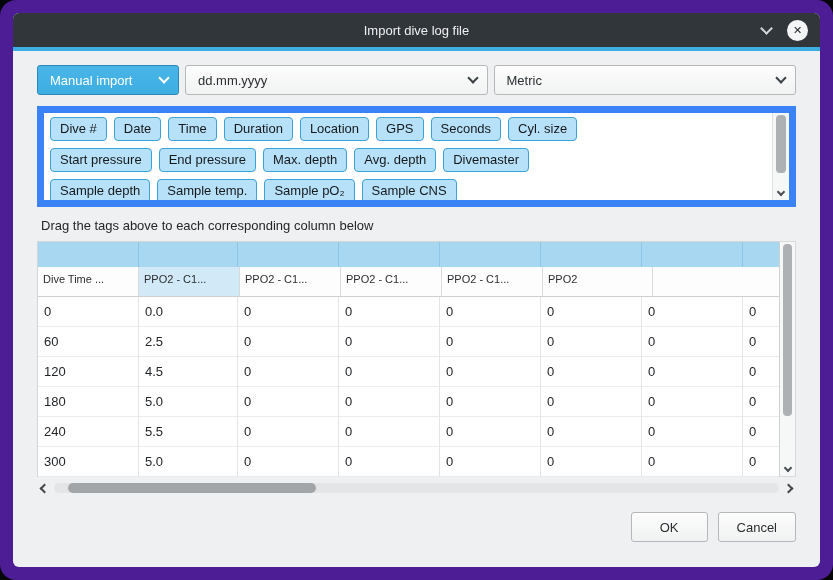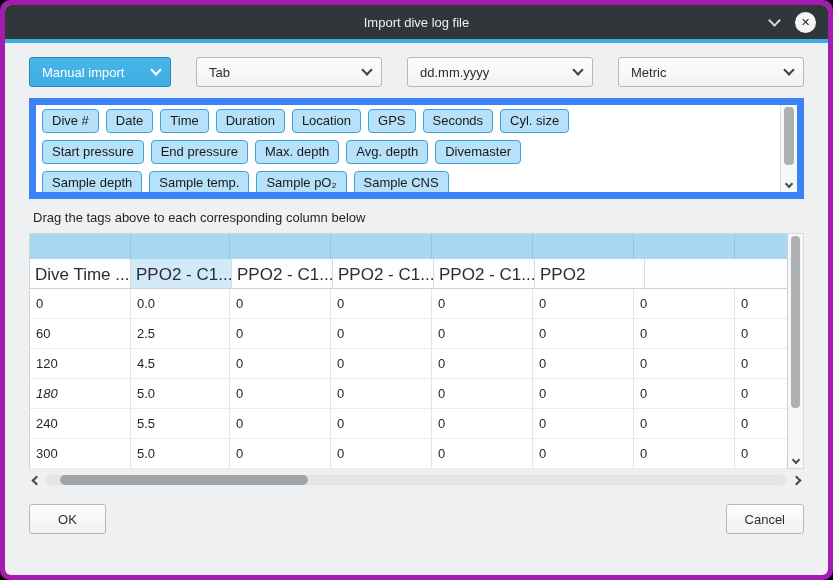--- a/index.html
+++ b/index.html
@@ -4,23 +4,23 @@
 <style>
   * { box-sizing: border-box; margin: 0; padding: 0; }
   html, body { width: 833px; height: 580px; overflow: hidden; }
   body {
     background: #060606;
     font-family: "Liberation Sans", "DejaVu Sans", sans-serif;
     color: #26292c;
   }
   .frame {
     position: absolute; inset: 0;
-    background: #a21caf;
-    border-radius: 10px;
-    padding: 5px;
+    background: #4c1d95;
+    border-radius: 16px;
+    padding: 13px;
   }
   .window {
     height: 100%;
     border-radius: 6px;
     overflow: hidden;
     display: flex;
     flex-direction: column;
     background: var(--dialog-bg, #eff0f1);
   }
   
@@ -51,21 +51,21 @@
   .accent-line { height: 4px; background: var(--accent, #3daee2); flex: none; }
 
   
   .content {
     flex: 1;
     padding: 14px 24px 0 24px;
     display: flex; flex-direction: column;
   }
 
   
-  .combo-row { display: flex; gap: 25px; flex: none; }
+  .combo-row { display: flex; gap: 6px; flex: none; }
   .combo {
     height: 30px; flex: 1;
     border: 1px solid #b4b8ba; border-radius: 3px;
     background: linear-gradient(#fdfdfd, #f1f2f2);
     display: flex; align-items: center;
     padding: 0 10px 0 12px;
     font-size: 13px; color: #2b2f33; cursor: pointer;
   }
   .combo-label { flex: 1; overflow: hidden; white-space: nowrap; }
   .combo-accent {
@@ -122,21 +122,21 @@
   .drop-row { height: 25px; background: #fbfbfb; }
   .drop-cell {
     height: 100%; flex: none;
     background: var(--drop-row-bg, #a8d8f1);
     border-right: 1px solid #8fc6e5;
     cursor: pointer;
   }
   .header-row { height: 30px; background: #fdfdfd; border-bottom: 1px solid #cfd0d1; }
   .head-cell {
     flex: none; padding: 6px 4px 0 5px;
-    font-size: 17px; color: #2b2e31;
+    font-size: 11px; color: #2b2e31;
     border-right: 1px solid #d9dadb;
     white-space: nowrap; overflow: hidden; cursor: pointer;
   }
   .head-hl { background: var(--header-highlight, #d2eaf8); }
   .body-row { height: 30px; background: #ffffff; }
   .body-cell {
     flex: none; padding: 7px 4px 0 6px;
     font-size: 13px; color: #232629;
     border-right: 1px solid #e4e5e6;
     border-bottom: 1px solid #ebeced;
@@ -146,21 +146,21 @@
 
   
   .hscroll { height: 16px; margin-top: 3px; display: flex; align-items: center; gap: 6px; flex: none; }
   .h-arrow { width: 7px; height: 7px; flex: none; border-left: 2px solid #45494d; border-bottom: 2px solid #45494d; cursor: pointer; }
   .h-arrow-left { transform: rotate(45deg); margin-left: 4px; }
   .h-arrow-right { transform: rotate(225deg); margin-right: 4px; }
   .h-track { flex: 1; height: 10px; background: #e4e5e6; border-radius: 5px; position: relative; }
   .h-thumb { position: absolute; left: 14px; width: 248px; top: 0; bottom: 0; background: #a2a5a8; border-radius: 5px; cursor: pointer; }
 
   
-  .button-row { display: flex; justify-content: space-between; gap: 10px; margin-top: 16px; flex: none; }
+  .button-row { display: flex; justify-content: flex-end; gap: 10px; margin-top: 16px; flex: none; }
   .btn {
     height: 30px; min-width: 77px; padding: 0 18px;
     border: 1px solid #b4b8ba; border-radius: 3px;
     background: linear-gradient(#fdfdfd, #f0f1f1);
     font-family: "Liberation Sans", "DejaVu Sans", sans-serif;
     font-size: 13px; color: #2b2e31; cursor: pointer;
   }
 </style>
 </head>
 <body>
@@ -176,24 +176,20 @@
       </div>
     </div>
     <div class="accent-line"></div>
 
     <div class="content">
 
       <div class="combo-row">
           <div class="combo combo-accent">
             <span class="combo-label">Manual import</span>
             <span class="chev chev-light"></span>
-          </div>
-          <div class="combo">
-            <span class="combo-label">Tab</span>
-            <span class="chev"></span>
           </div>
           <div class="combo">
             <span class="combo-label">dd.mm.yyyy</span>
             <span class="chev"></span>
           </div>
           <div class="combo">
             <span class="combo-label">Metric</span>
             <span class="chev"></span>
           </div>
         </div>
@@ -277,21 +273,21 @@
                 <div class="body-cell" style="width: 101px;">120</div>
                 <div class="body-cell" style="width: 99px;">4.5</div>
                 <div class="body-cell" style="width: 101px;">0</div>
                 <div class="body-cell" style="width: 101px;">0</div>
                 <div class="body-cell" style="width: 101px;">0</div>
                 <div class="body-cell" style="width: 101px;">0</div>
                 <div class="body-cell" style="width: 101px;">0</div>
                 <div class="body-cell" style="width: 110px;">0</div>
               </div>
               <div class="body-row">
-                <div class="body-cell" style="width: 101px; font-style: italic;">180</div>
+                <div class="body-cell" style="width: 101px;">180</div>
                 <div class="body-cell" style="width: 99px;">5.0</div>
                 <div class="body-cell" style="width: 101px;">0</div>
                 <div class="body-cell" style="width: 101px;">0</div>
                 <div class="body-cell" style="width: 101px;">0</div>
                 <div class="body-cell" style="width: 101px;">0</div>
                 <div class="body-cell" style="width: 101px;">0</div>
                 <div class="body-cell" style="width: 110px;">0</div>
               </div>
               <div class="body-row">
                 <div class="body-cell" style="width: 101px;">240</div>

